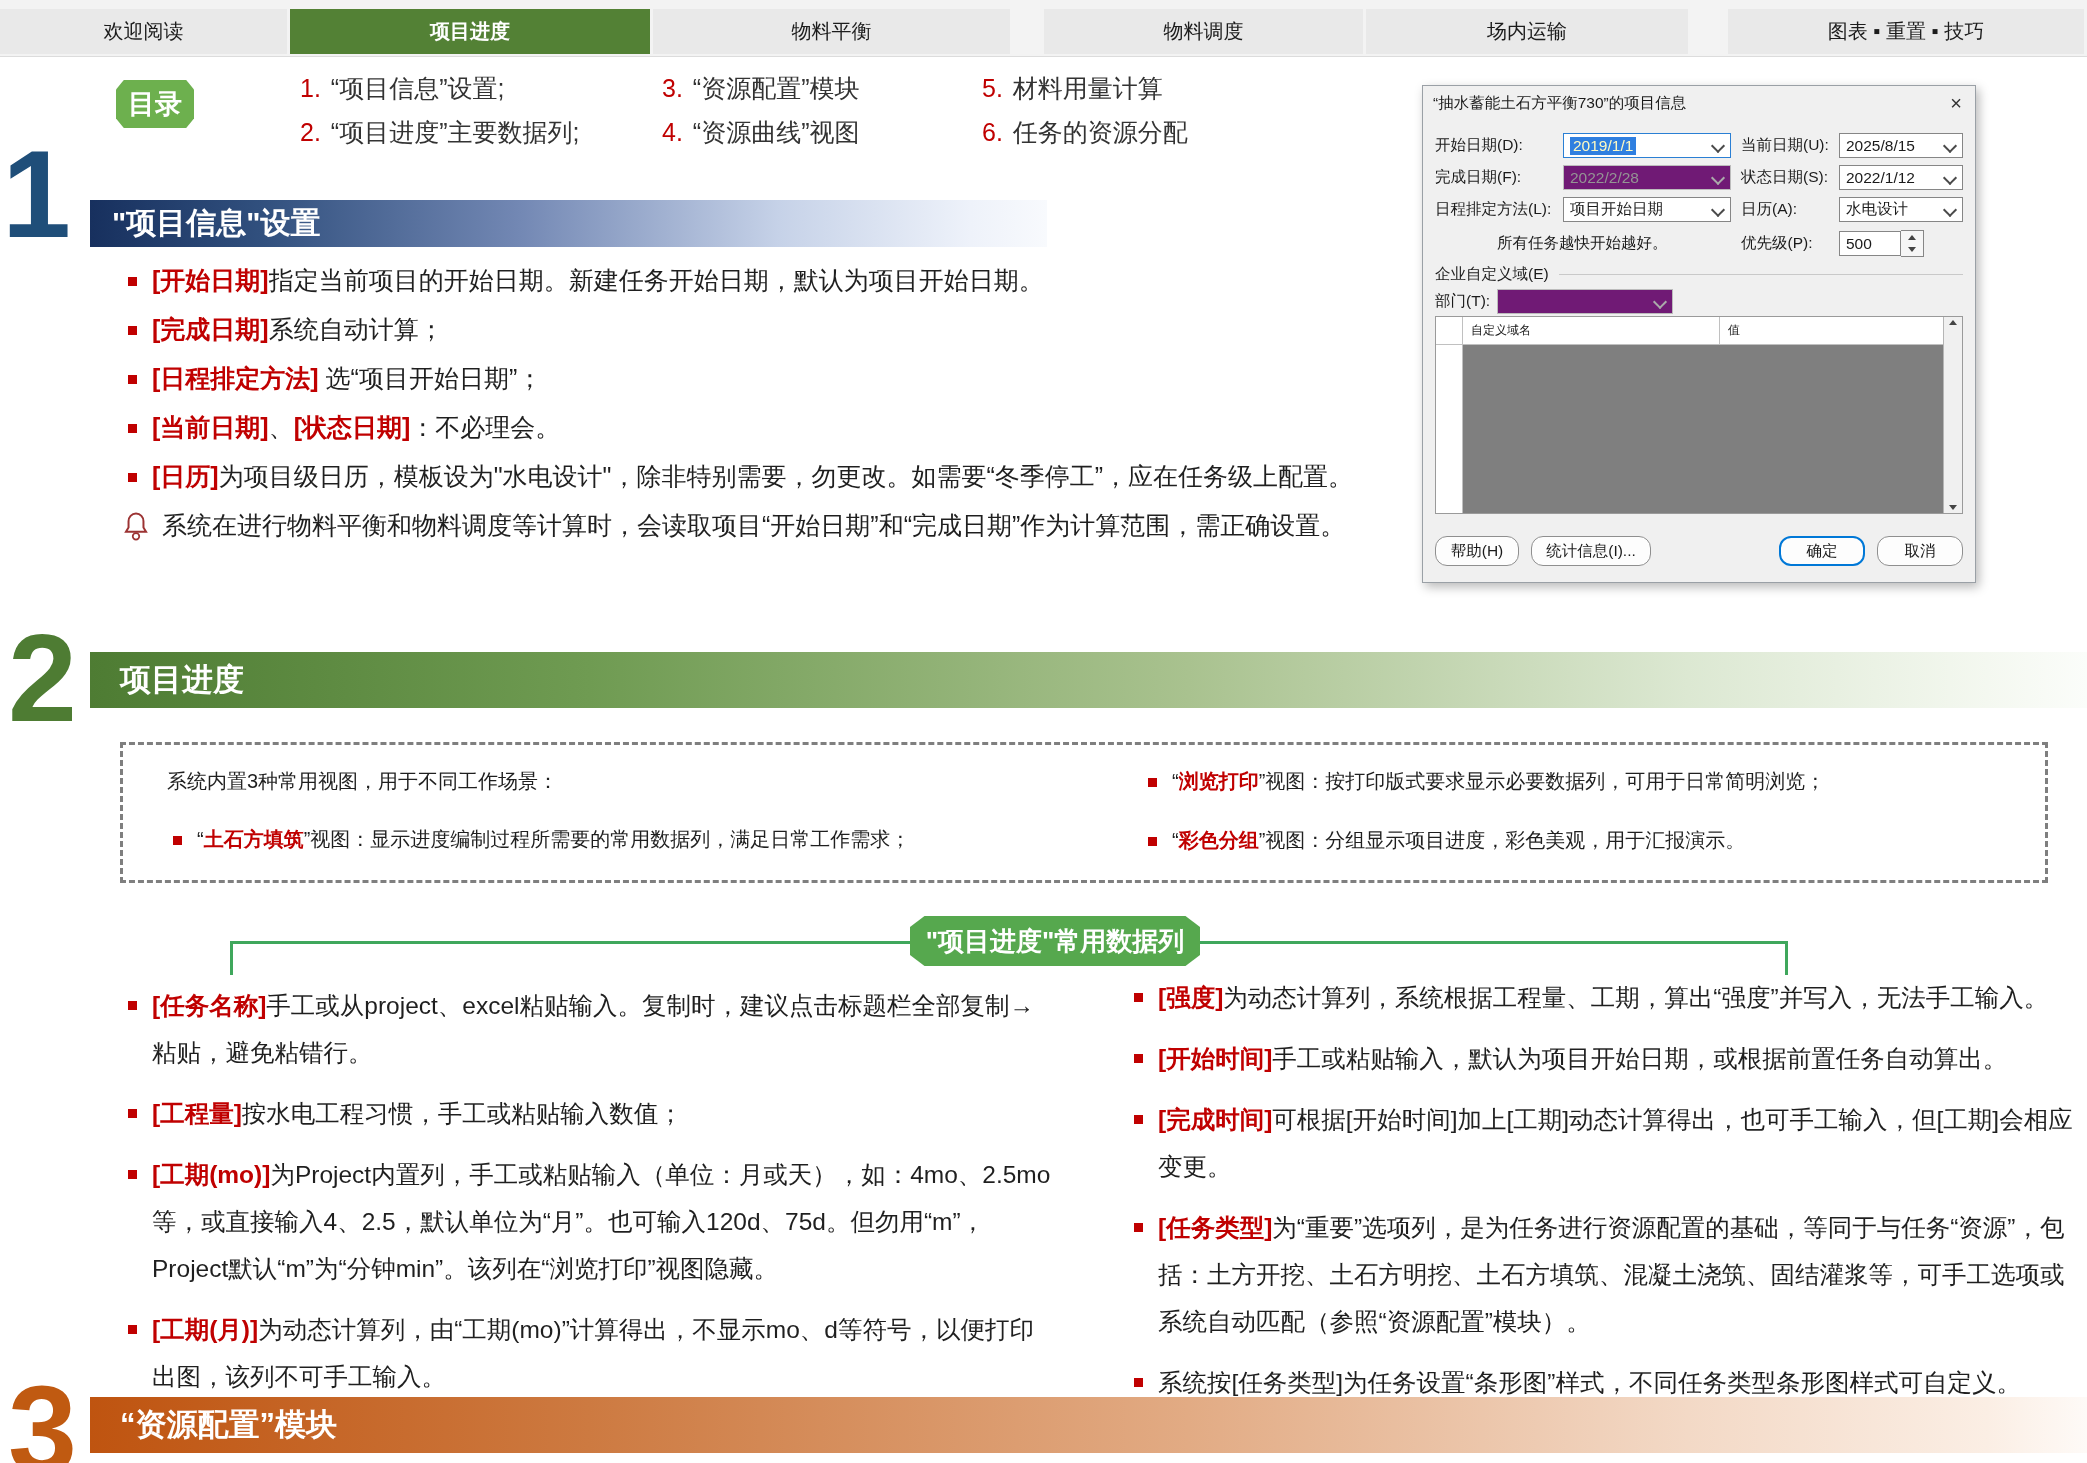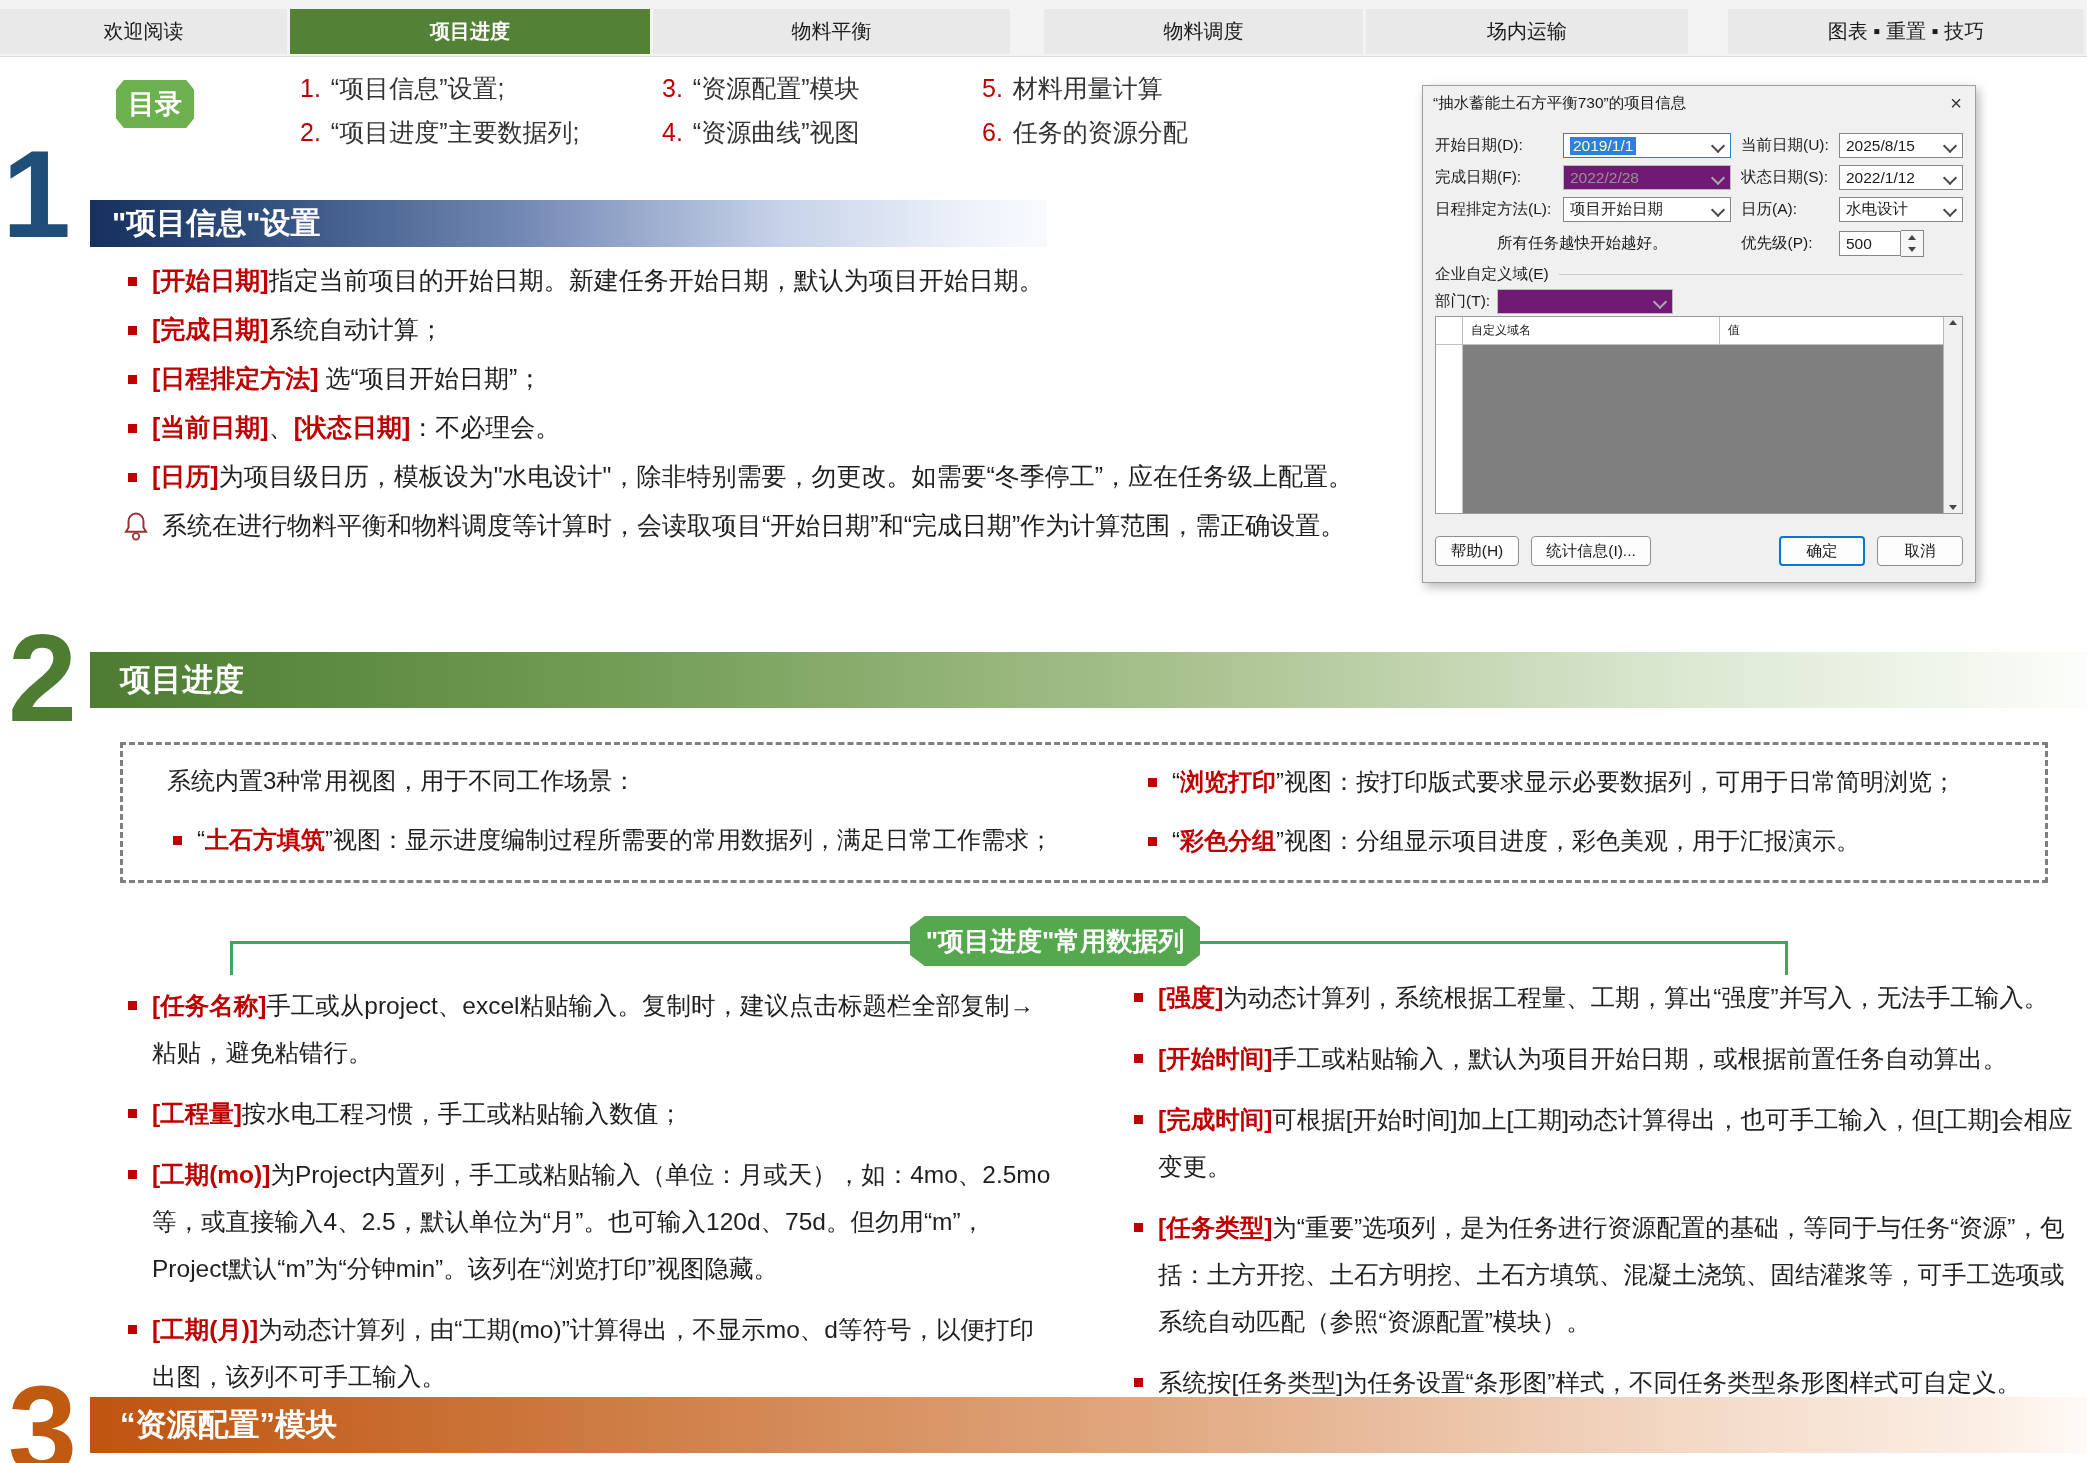--- a/index.html
+++ b/index.html
@@ -74,27 +74,27 @@
   .dt-head{display:flex;height:27px;border-bottom:1px solid #c0c0c0;align-items:stretch;font-size:12px;}
   .dt-c0{width:26px;border-right:1px solid #c0c0c0;}
   .dt-c1{width:248px;border-right:1px solid #c0c0c0;display:flex;align-items:center;padding-left:8px;}
   .dt-c2{flex:1;display:flex;align-items:center;padding-left:8px;}
   .dt-body{flex:1;display:flex;}
   .dt-strip{width:26px;border-right:1px solid #c0c0c0;background:#fff;}
   .dt-gray{flex:1;background:#7f7f7f;}
   .dt-scroll{width:18px;border-left:1px solid #b5b5b5;background:#f0f0f0;display:flex;flex-direction:column;
        justify-content:space-between;align-items:center;padding:3px 0;}
   .dbtns{position:absolute;left:12px;right:12px;top:450px;display:flex;gap:12px;}
-  .dbtn{height:30px;background:#fdfdfd;border:1px solid #8f8f8f;border-radius:4px;display:flex;
+  .dbtn{height:30px;background:#fdfdfd;border:1px solid #8f8f8f;border-radius:12px;display:flex;
        align-items:center;justify-content:center;box-sizing:border-box;}
   .b-help{width:84px}.b-stat{width:120px}.b-ok{width:86px;margin-left:auto;border:2px solid #0078d7;}
   .b-cancel{width:86px}
   
   #vbox{position:absolute;left:120px;top:742px;width:1928px;height:141px;border:3px dashed #7f7f7f;box-sizing:border-box;}
-  .vb-grid{display:grid;grid-template-columns:975px auto;padding:20px 16px 0 44px;font-size:24px;}
+  .vb-grid{display:grid;grid-template-columns:975px auto;padding:20px 16px 0 44px;font-size:20px;}
   .vb-intro{line-height:32px;margin-bottom:26px;}
   .vb-grid .blt{margin-bottom:26px;}
   
   #bracket{position:absolute;left:230px;top:941px;width:1558px;height:34px;
        border-top:3px solid #3fa75c;border-left:3px solid #3fa75c;border-right:3px solid #3fa75c;box-sizing:border-box;}
   #dc-label{position:absolute;left:910px;top:916px;width:290px;height:50px;background:#56a84e;color:#fff;
        font-weight:bold;font-size:26px;display:flex;align-items:center;justify-content:center;z-index:3;
        clip-path:polygon(5% 0,95% 0,100% 22%,100% 78%,95% 100%,5% 100%,0 78%,0 22%);}
   .dcol{position:absolute;font-size:24.5px;}
   #dcl{left:122px;top:982px;width:930px;}

